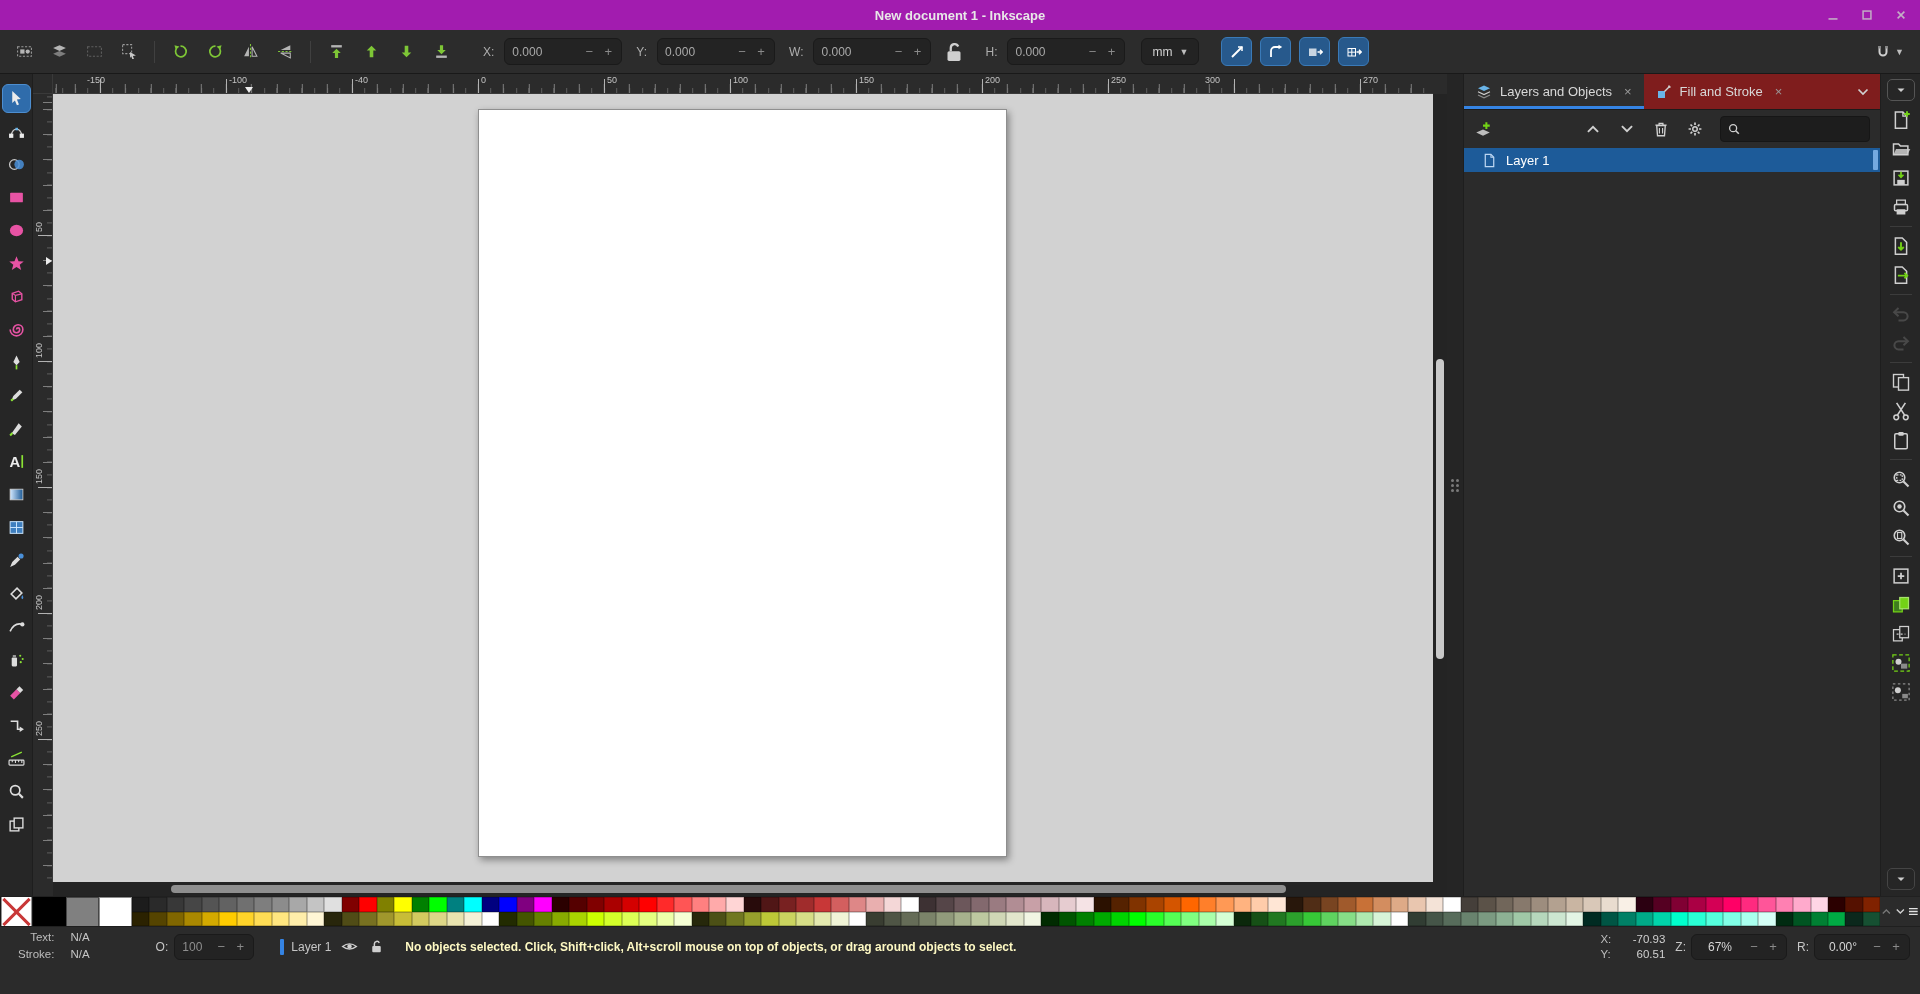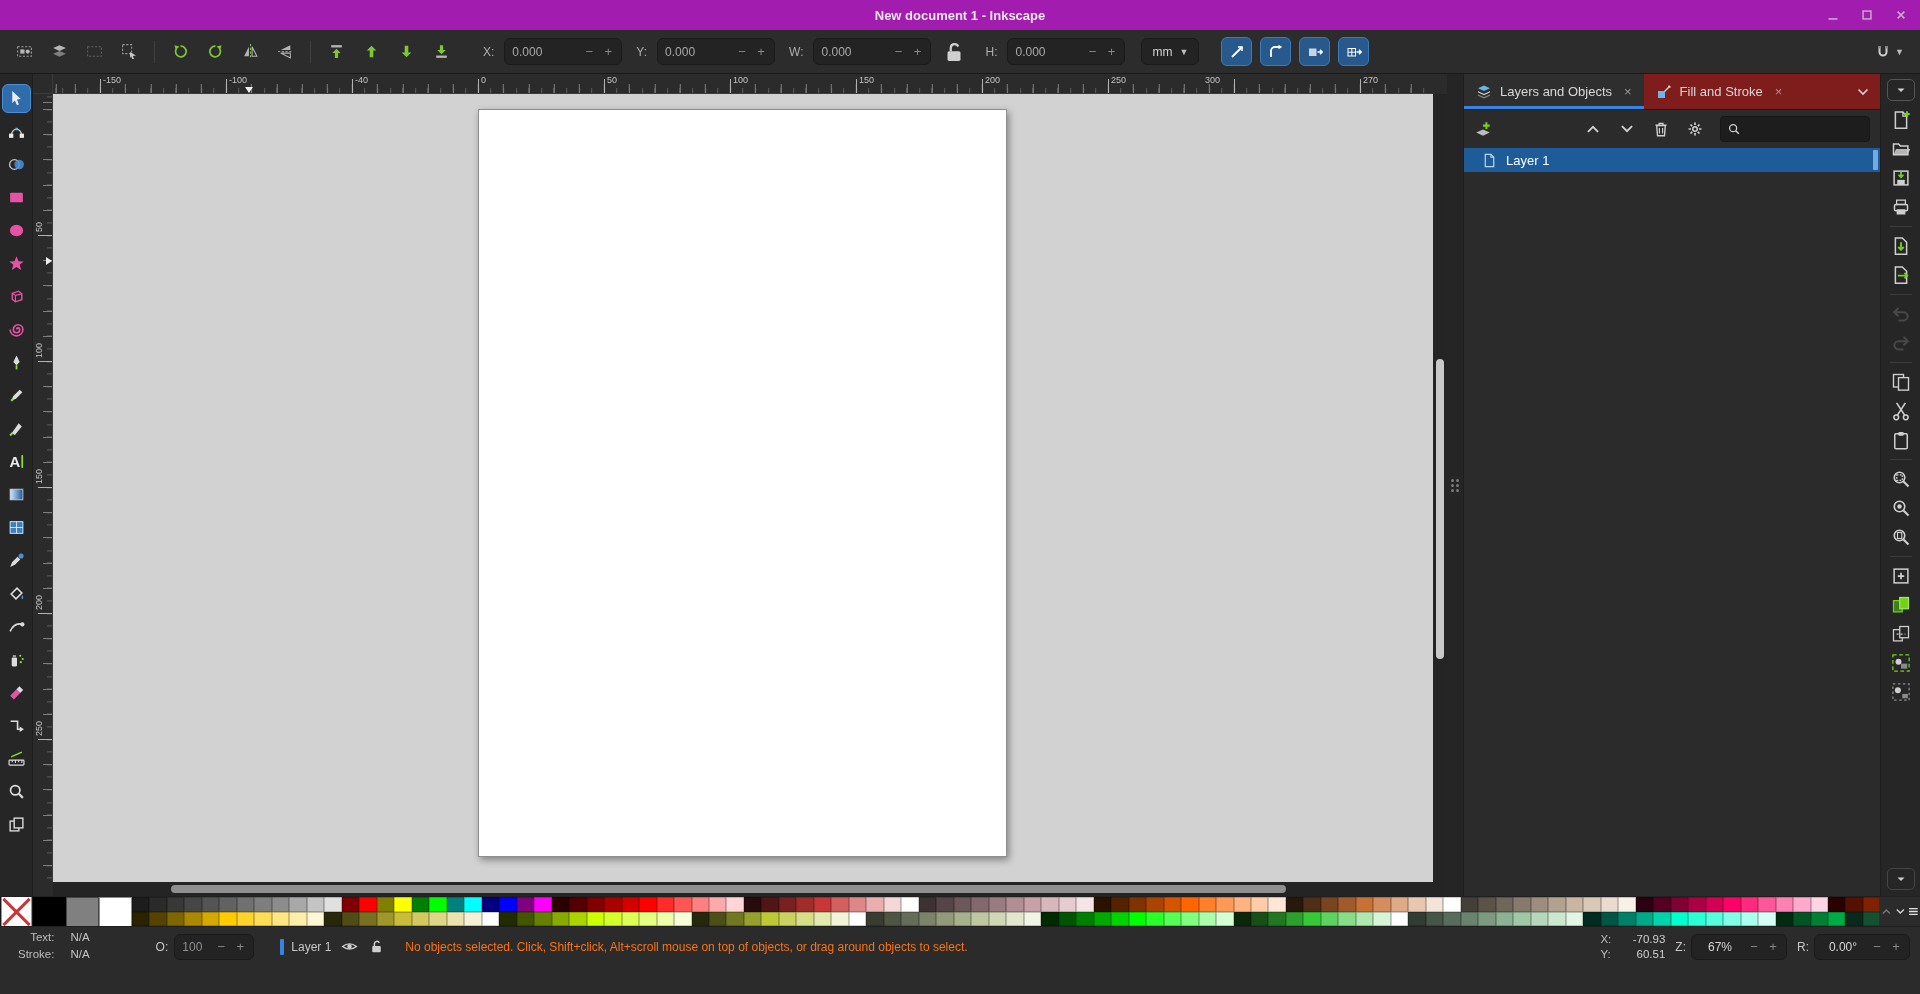--- a/index.html
+++ b/index.html
@@ -127,21 +127,21 @@
   .fs-block { display:grid; grid-template-columns:auto auto; column-gap:16px; row-gap:1px;
               font-size:11.5px; line-height:1.35; margin-left:8px; }
   .fs-label { text-align:right; color:#bdbdbd; }
   .fs-val { color:#c4c4c4; }
   .o-group { display:flex; align-items:center; gap:6px; margin-left:56px; }
   .o-field { width:80px; height:26px; }
   .o-field .fval { color:#8e8e8e; }
   .layer-chip { display:flex; align-items:center; gap:7px; margin-left:16px; }
   .layer-bar { width:4px; height:16px; background:#3584e4; border-radius:1px; }
   .sb-ic { width:17px; height:17px; display:inline-flex; }
-  .sb-msg { flex:1; color:#f97316; padding-left:10px; white-space:nowrap; overflow:hidden; text-overflow:ellipsis; }
+  .sb-msg { flex:1; color:#fef9c3; padding-left:10px; white-space:nowrap; overflow:hidden; text-overflow:ellipsis;font-weight:bold; }
   .xy-block { display:grid; grid-template-columns:auto 48px; column-gap:6px; font-size:11.5px; line-height:1.3; }
   .xy-label { color:#bdbdbd; }
   .xy-val { text-align:right; color:#d0d0d0; }
   .zr-group { display:flex; align-items:center; gap:5px; }
   .zr-field { width:96px; height:26px; }
   .zr-field .fval { text-align:center; color:#d6d6d6; }
 </style>
 </head>
 <body>
 
@@ -550,21 +550,21 @@
             </svg>
           </div>
         </div>
       </div>
 
     <div class="canvas-area">
       <div class="ruler-corner"></div>
       <div class="hruler" id="hruler">
           <div class="hmarker"></div>
           <div class="htick" style="left: 47px;"></div>
-          <div class="hlab" style="left: 50px;">-150</div>
+          <div class="hlab" style="left: 34px;">-150</div>
           <div class="htick" style="left: 173px;"></div>
           <div class="hlab" style="left: 176px;">-100</div>
           <div class="htick" style="left: 299px;"></div>
           <div class="hlab" style="left: 302px;">-40</div>
           <div class="htick" style="left: 425px;"></div>
           <div class="hlab" style="left: 428px;">0</div>
           <div class="htick" style="left: 551px;"></div>
           <div class="hlab" style="left: 554px;">50</div>
           <div class="htick" style="left: 677px;"></div>
           <div class="hlab" style="left: 680px;">100</div>

